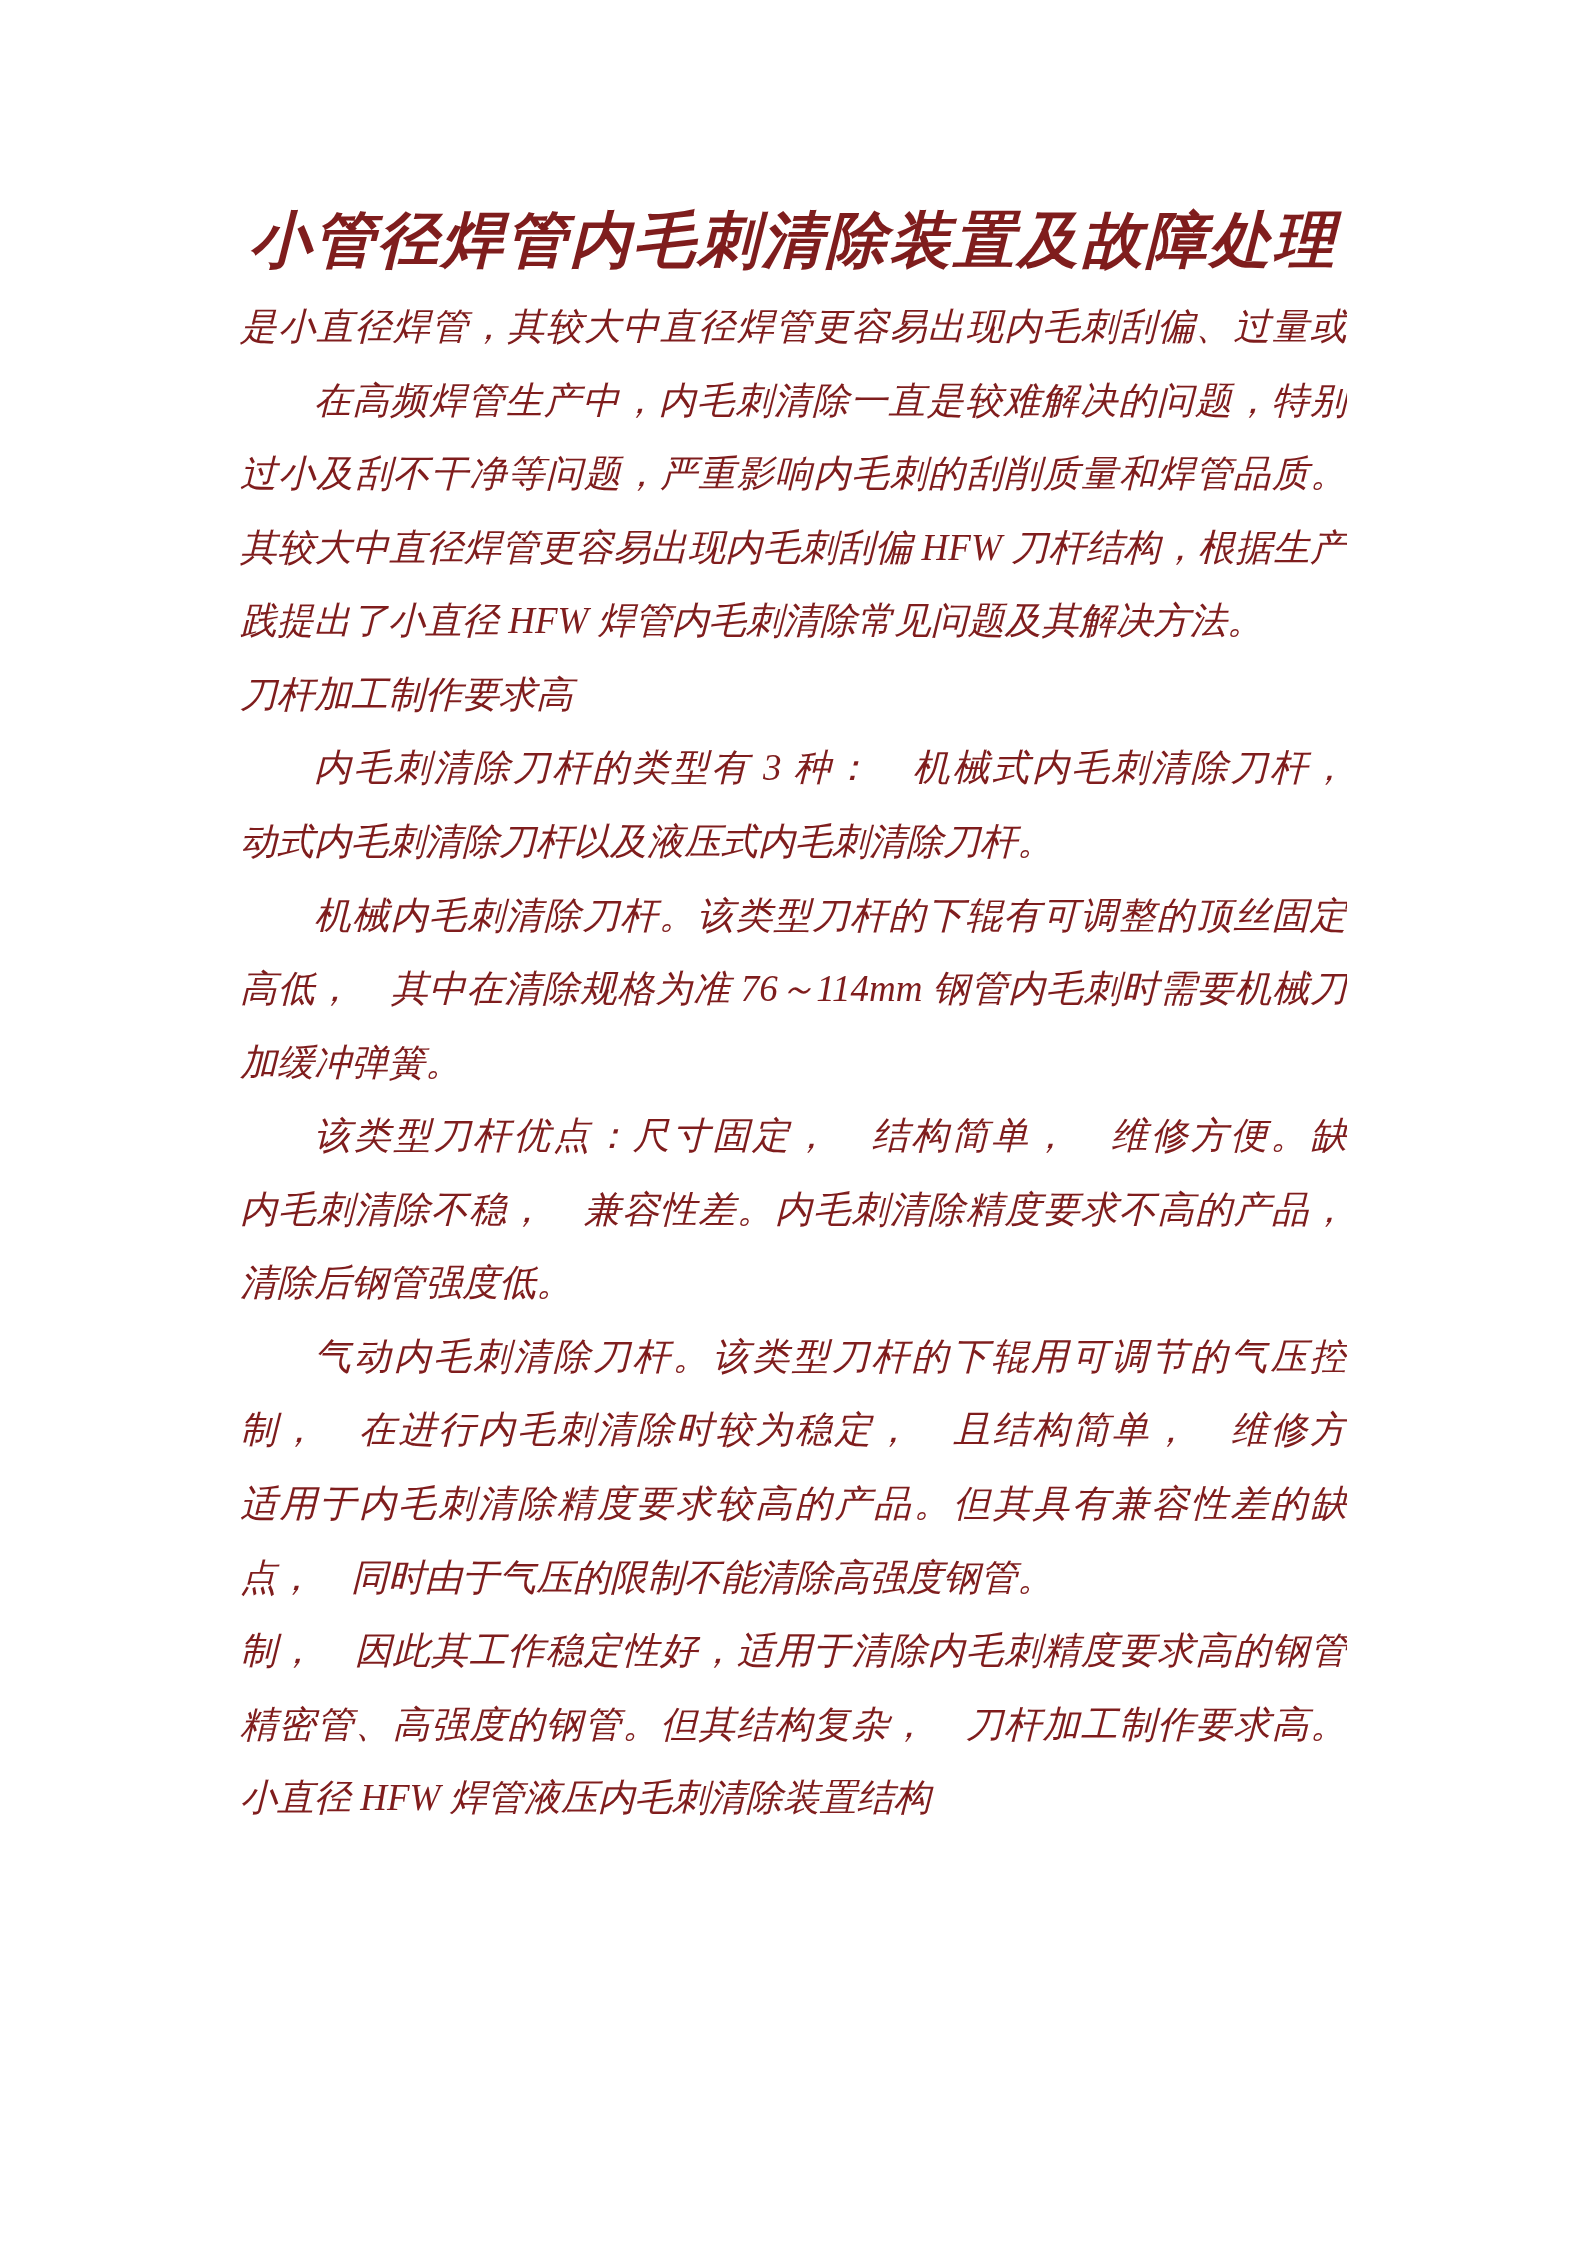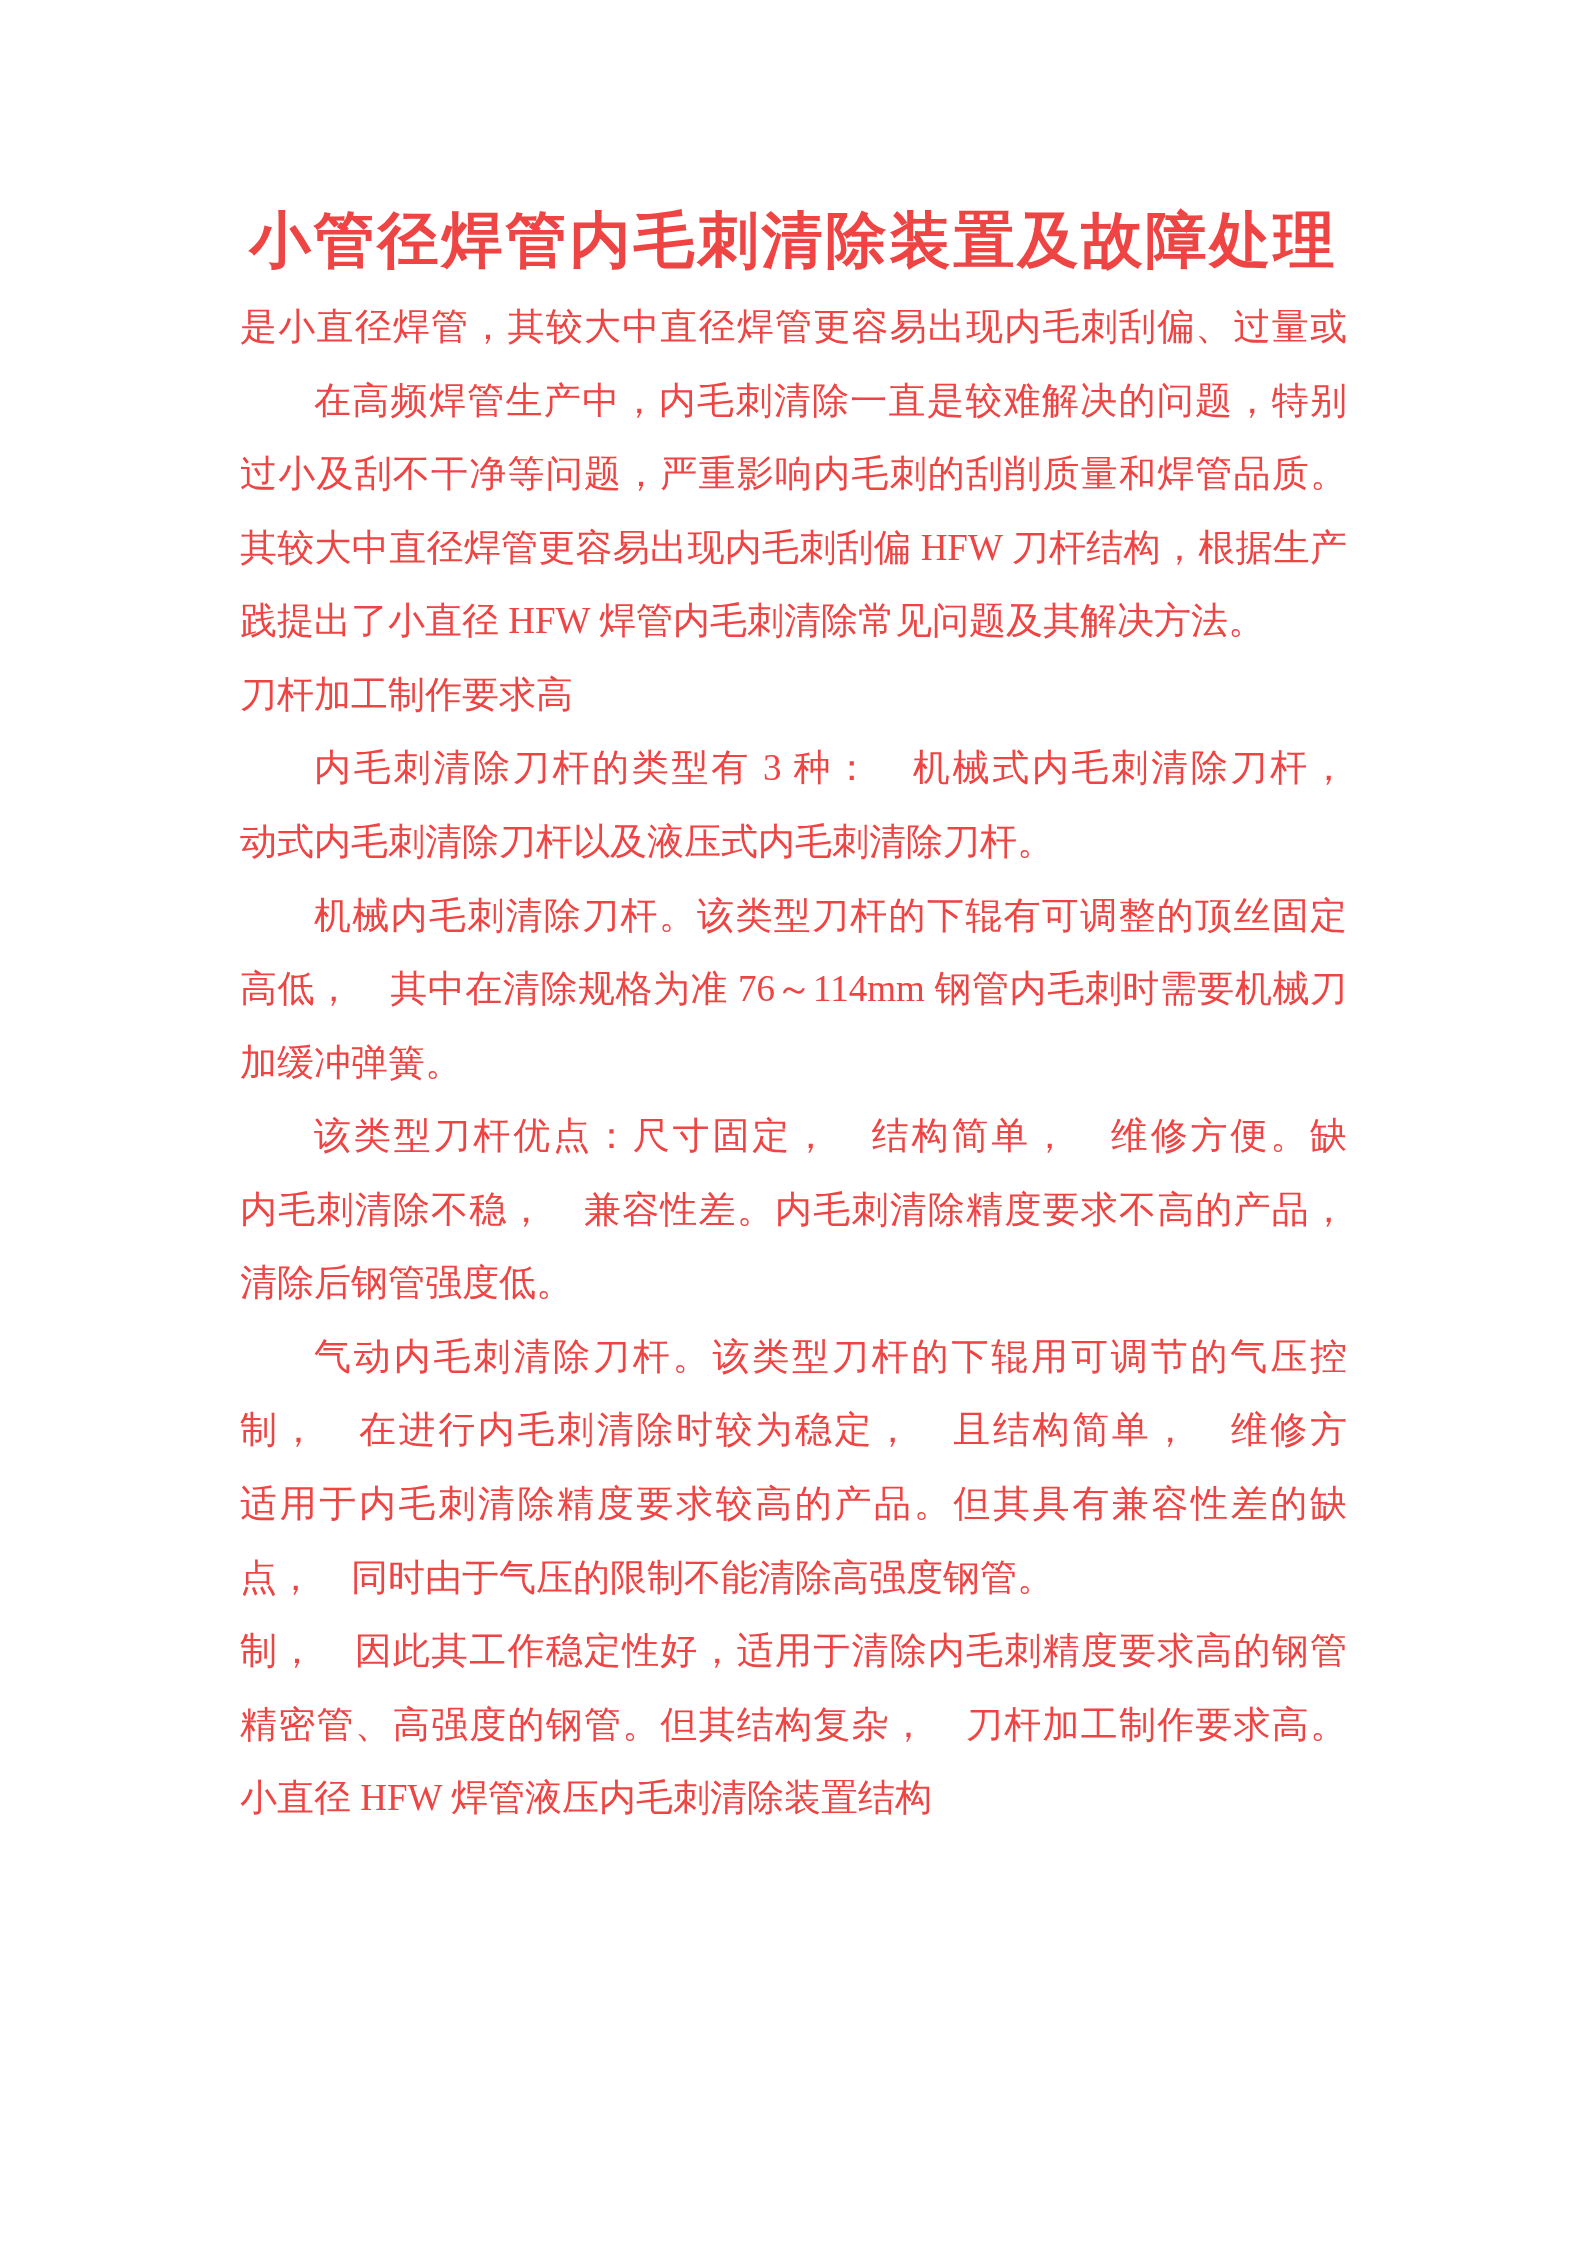--- a/index.html
+++ b/index.html
@@ -5,23 +5,24 @@
   html, body {
     margin: 0;
     padding: 0;
     background: #ffffff;
   }
   .page {
     position: relative;
     width: 1587px;
     height: 2245px;
     background: #ffffff;
-    color: #ef4444;
+    color: #7f1d1d;
     font-family: "Liberation Serif", "DejaVu Serif", serif;
     overflow: hidden;
+    font-style: italic;
   }
   .content {
     position: absolute;
     top: 192px;
     left: 240px;
     width: 1107px;
   }
   .doc-title {
     margin: 0;
     padding: 0;

